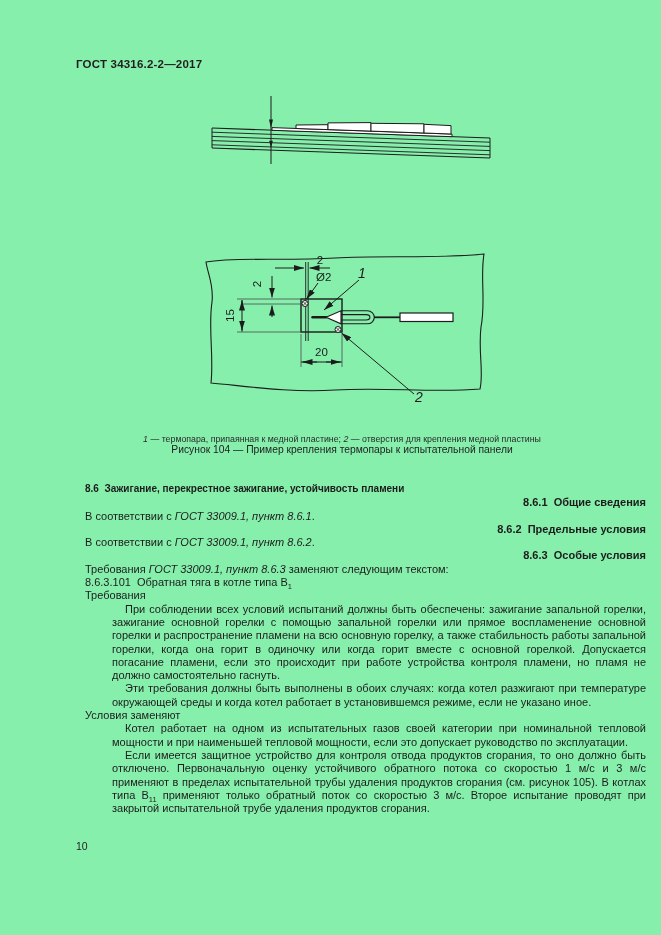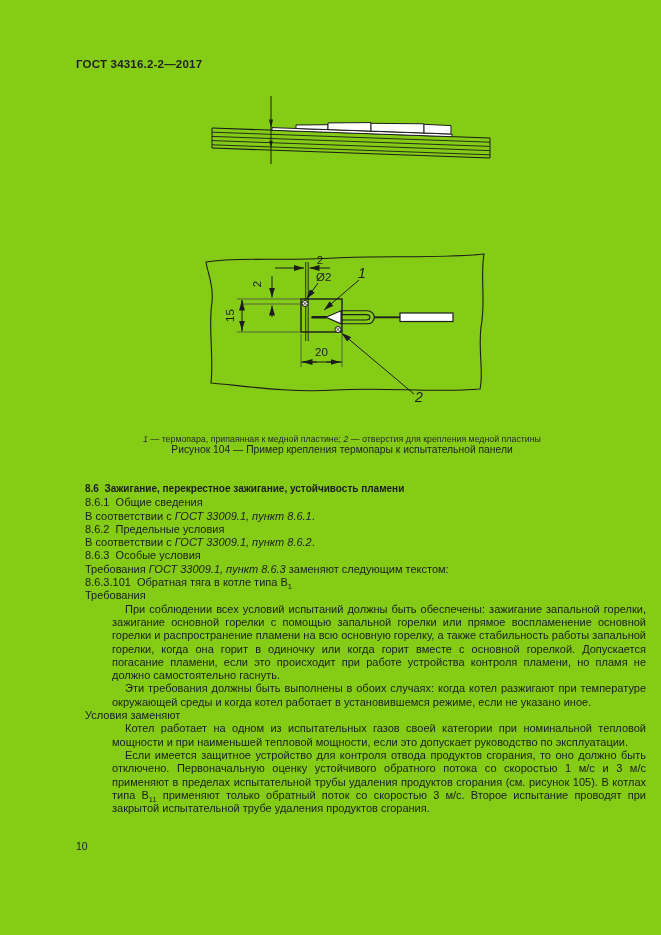--- a/index.html
+++ b/index.html
@@ -1,17 +1,17 @@
 <!DOCTYPE html>
 <html><head>
 <meta charset="utf-8">
 <style>
   html,body{margin:0;padding:0;background:#e8e8e8;}
   .page{
-    position:relative;width:661px;height:935px;background:#84cc16;
+    position:relative;width:661px;height:935px;background:#86efac;
     font-family:"Liberation Sans",sans-serif;color:#1f1f1f;overflow:hidden;
     margin:0 auto;
   }
   .doc-header{
     position:absolute;left:76px;top:58px;
     font-size:11.5px;font-weight:bold;letter-spacing:.2px;white-space:nowrap;
   }
   .svg-top{position:absolute;left:200px;top:90px;}
   .svg-mid{position:absolute;left:195px;top:246px;}
   .legend{
@@ -22,21 +22,21 @@
   .figcap{
     position:absolute;left:55px;top:443px;width:574px;
     text-align:center;font-size:10.3px;line-height:13px;color:#222;
   }
   .textblock{
     position:absolute;left:72px;top:482px;width:574px;
     font-size:11px;line-height:13.3px;color:#1c1c1c;
   }
   .blk{text-indent:13px;margin:0;}
   .blk.h1{font-weight:bold;font-size:10px;margin-bottom:1px;}
-  .blk.h2{font-weight:normal;}
+  .blk.h2{font-weight:bold;text-align:right;}
   .blk.pj{text-align:justify;margin-left:40px;}
   .i{font-style:italic;text-align:center;}
   .textblock sub{font-size:7.5px;line-height:0;}
   .pagenum{position:absolute;left:76px;top:840px;font-size:10.5px;}
   svg text{font-family:"Liberation Sans",sans-serif;fill:#1c1c1c;}
   svg .dim{font-size:11.5px;}
   svg .callout{font-size:14px;font-style:italic;}
 </style>
 </head>
 <body>

